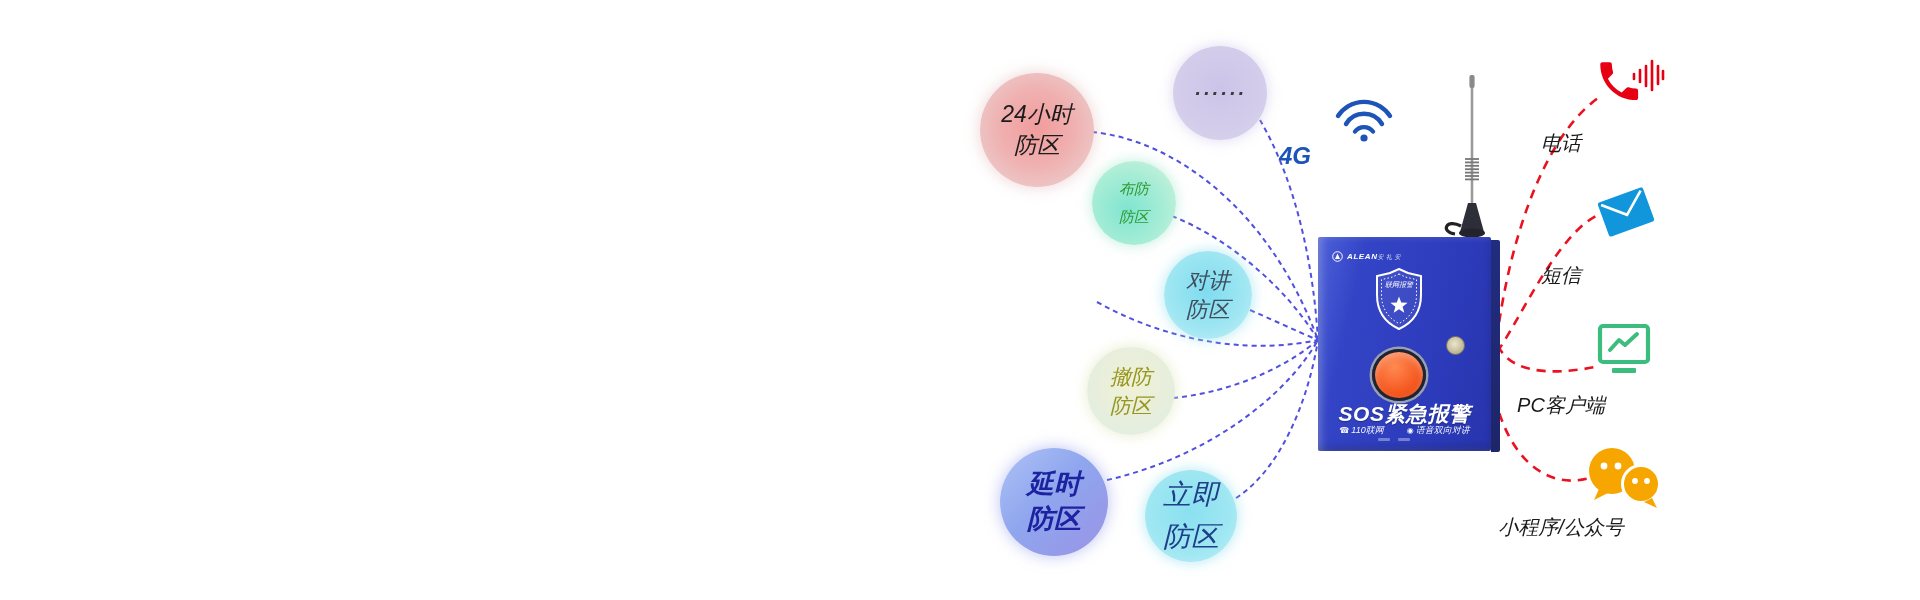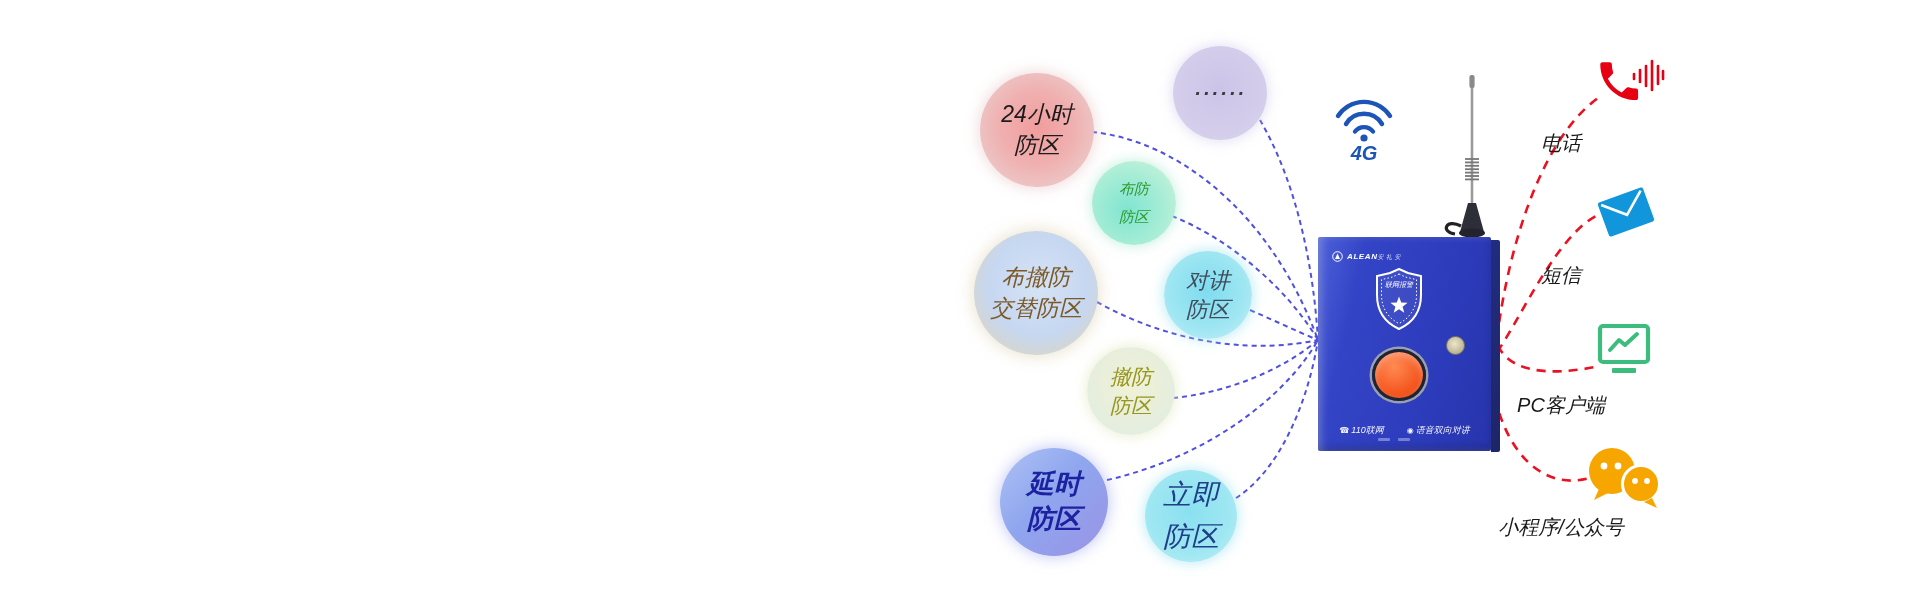--- a/index.html
+++ b/index.html
@@ -40,22 +40,22 @@
   .b7{left:1000px;top:448px;width:108px;height:108px;
       background:linear-gradient(135deg,#aec1f5 0%,#8fa6ee 45%,#9a93e6 100%);
       box-shadow:0 0 14px 2px rgba(160,170,238,.55);
       color:#1c22a0;font-size:27px;font-weight:bold;line-height:35px;}
   .b8{left:1145px;top:470px;width:92px;height:92px;
       background:radial-gradient(circle at 48% 45%,#8ae0f0 0%,#9fe7f2 60%,#c5f0f6 100%);
       box-shadow:0 0 12px 2px rgba(150,224,238,.55);
       color:#1f3f88;font-size:28px;line-height:30px;gap:12px;}
 
   
-  .net-label{position:absolute;left:1338px;top:142px;width:52px;text-align:center;
-             font-size:20px;font-weight:bold;color:#1c54b8;}
+  .net-label{position:absolute;left:1269px;top:142px;width:52px;text-align:center;
+             font-size:24px;font-weight:bold;color:#1c54b8;}
 
   
   .device{position:absolute;left:1318px;top:237px;width:173px;height:214px;
           background:linear-gradient(103deg,#4e62da 0%,#3344c6 22%,#2c3bba 68%,#2734ac 100%);
           border-radius:2px;box-shadow:inset 5px 0 8px -2px rgba(255,255,255,.28),
                                        inset 0 -5px 8px -3px rgba(0,0,0,.35);}
   .device-side{position:absolute;left:1491px;top:240px;width:9px;height:212px;
                background:linear-gradient(180deg,#222c80,#1d2668);border-radius:0 2px 2px 0;}
   .brand{position:absolute;left:14px;top:14px;display:flex;align-items:center;gap:4px;color:#fff;}
   .brand-texts{display:flex;flex-direction:row;line-height:1;}
@@ -172,24 +172,20 @@
     <span>防区</span>
   </div>
   <div class="bubble b2">
     <span>······</span>
 
   </div>
   <div class="bubble b3">
     <span>布防</span>
     <span>防区</span>
   </div>
-  <div class="bubble b4">
-    <span>布撤防</span>
-    <span>交替防区</span>
-  </div>
   <div class="bubble b5">
     <span>对讲</span>
     <span>防区</span>
   </div>
   <div class="bubble b6">
     <span>撤防</span>
     <span>防区</span>
   </div>
   <div class="bubble b7">
     <span>延时</span>
@@ -215,20 +211,21 @@
       </div>
     </div>
     <svg class="badge" width="46" height="62" viewBox="0 0 46 62">
       <path d="M23 1 L32 5 L45 8 L45 27 C45 44 36 55 23 61 C10 55 1 44 1 27 L1 8 L14 5 Z" fill="rgba(255,255,255,0.07)" stroke="#fff" stroke-width="2"></path>
       <path d="M23 6 L30 9.2 L40.5 11.6 L40.5 27 C40.5 41 33 50.5 23 55.5 C13 50.5 5.5 41 5.5 27 L5.5 11.6 L16 9.2 Z" fill="none" stroke="#fff" stroke-width="1" stroke-dasharray="1.5 2.2"></path>
       <text x="23" y="19" text-anchor="middle" font-size="7" fill="#fff">联网报警</text>
       <polygon fill="#fff" points="23,28.5 25.23,34.43 31.56,34.72 26.61,38.67 28.29,44.78 23,41.3 17.71,44.78 19.39,38.67 14.44,34.72 20.77,34.43"></polygon>
     </svg>
     <div class="alarm-button"></div>
     <div class="keyhole"></div>
+    <div class="sos-title">SOS紧急报警</div>
     <div class="features">
       <span><span class="glyph">☎</span><span>110联网</span></span>
       <span><span class="glyph">◉</span><span>语音双向对讲</span></span>
     </div>
     <div class="fineprint">
         <i></i>
         <i></i>
       </div>
   </div>
 

